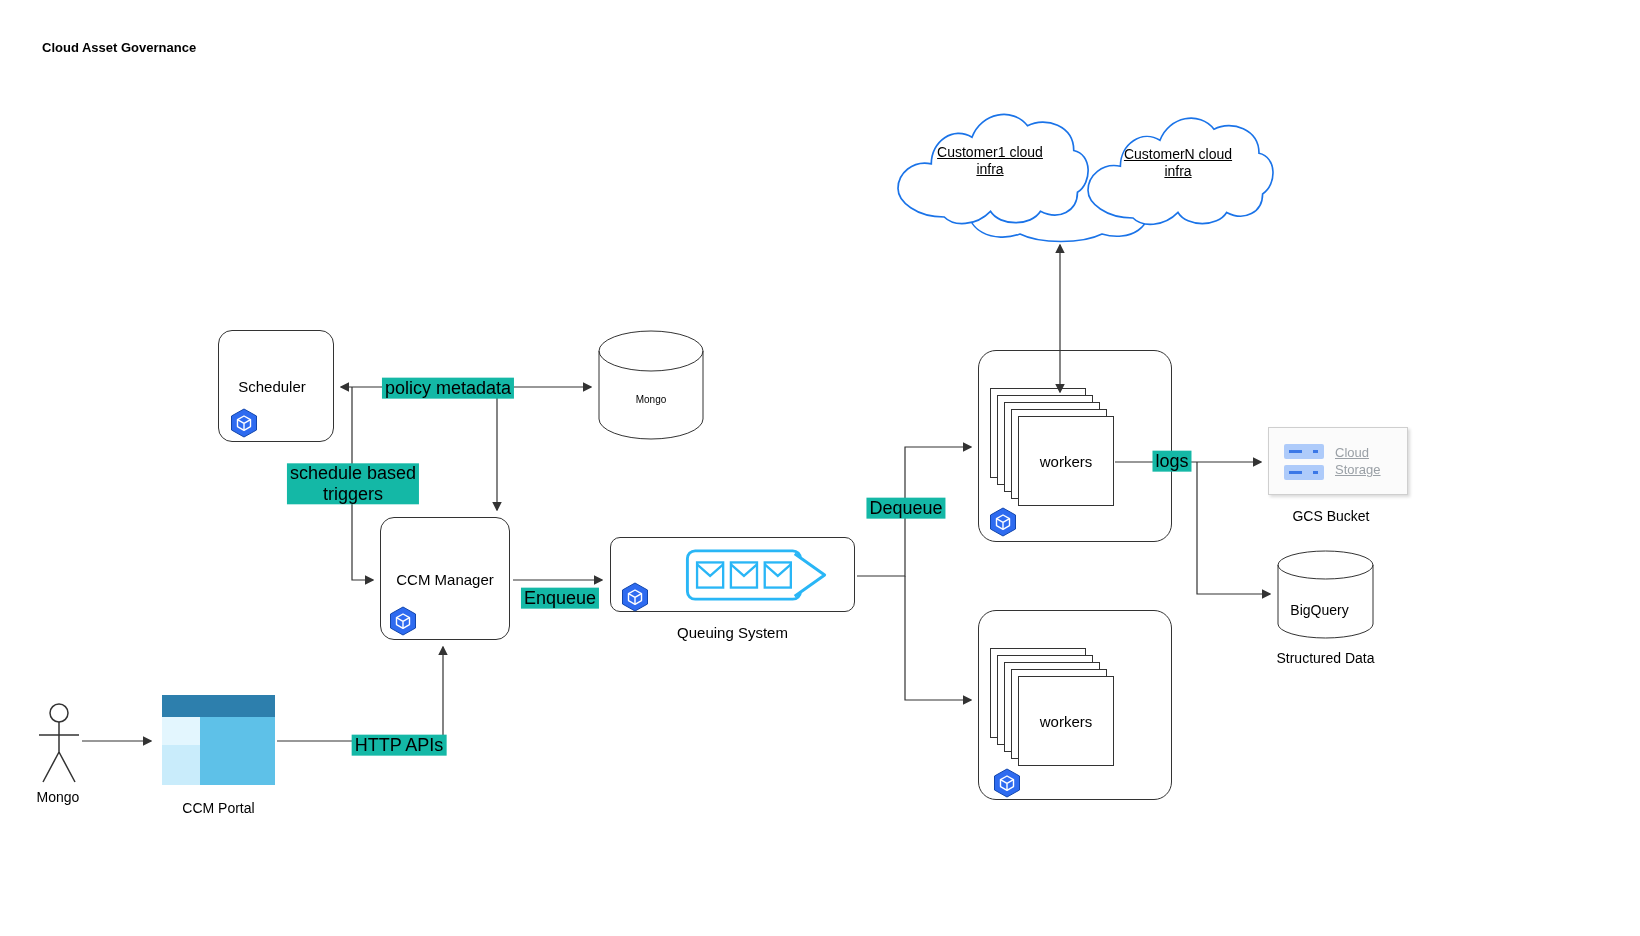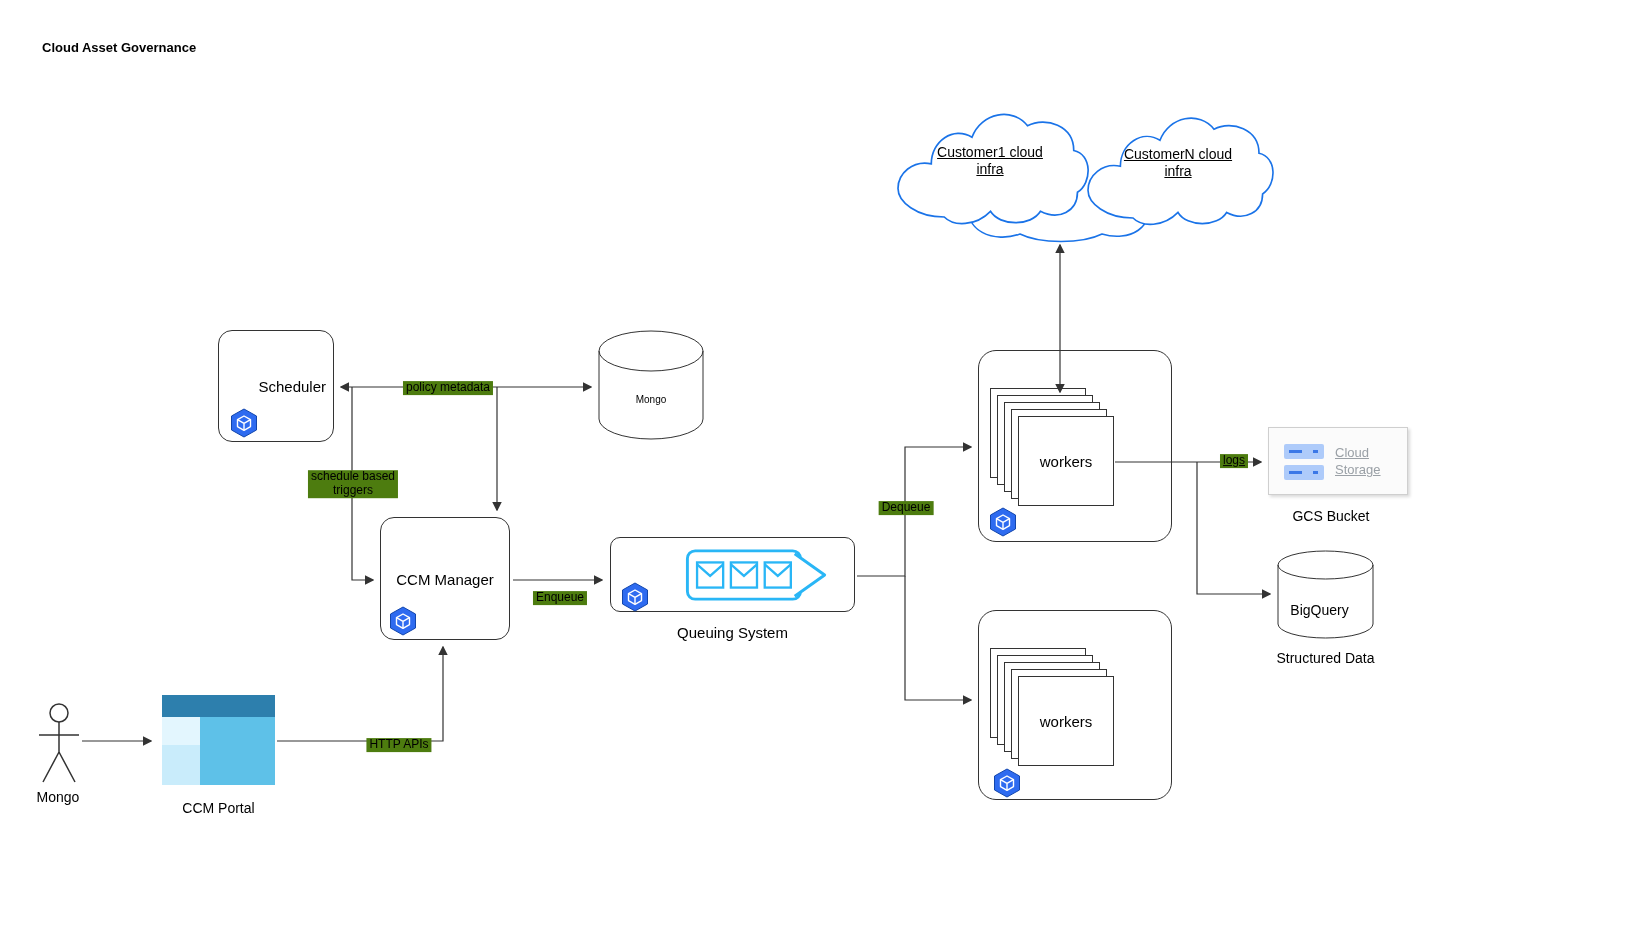--- a/index.html
+++ b/index.html
@@ -4,22 +4,22 @@
 <style>
   * { margin:0; padding:0; box-sizing:border-box; }
   html,body { background:#ffffff; }
   body { font-family:"Liberation Sans", sans-serif; color:#000; }
   .canvas { position:relative; width:1640px; height:936px; background:#fff; overflow:hidden; }
   .abs { position:absolute; }
   .title { position:absolute; left:42px; top:40px; font-size:13px; font-weight:bold; }
   .node-box { position:absolute; border:1px solid #333; border-radius:14px; background:#fff; }
   .node-label { position:absolute; font-size:15px; text-align:center; line-height:1.2; }
   .pre { white-space:pre-line;text-decoration:underline; }
-  .edge-label { position:absolute; transform:translate(-50%,-50%); background:#4d7c0f; padding:0 3px;
-                font-size:12px; text-align:center; line-height:1.15; white-space:pre-line; }
+  .edge-label { position:absolute; transform:translate(-50%,-50%); background:#14b8a6; padding:0 3px;
+                font-size:18px; text-align:center; line-height:1.15; white-space:pre-line; }
   .worker-sheet { position:absolute; width:96px; height:90px; background:#fff; border:1px solid #333; }
   .worker-front { display:flex; align-items:center; justify-content:center; font-size:15px; }
   .gcs-card { position:absolute; left:1268px; top:427px; width:140px; height:68px; background:#fbfbfb;
               border:1px solid #cfcfcf; box-shadow:2px 2px 3px rgba(0,0,0,0.15); }
   .gcs-text { position:absolute; left:66px; top:17px; font-size:13px; color:#9aa0a6; line-height:1.3; }
   svg.overlay { position:absolute; left:0; top:0; pointer-events:none; }
 </style>
 </head>
 <body>
 
@@ -31,21 +31,21 @@
         <polygon points="15,1 27.5,8 27.5,22 15,29 2.5,22 2.5,8" fill="#2e6bf0" stroke="#1246ad" stroke-width="1"></polygon>
         <path d="M15 8 L21.5 11.7 L21.5 18.6 L15 22.3 L8.5 18.6 L8.5 11.7 Z" fill="none" stroke="#fff" stroke-width="1.4" stroke-linejoin="round"></path>
         <path d="M8.5 11.7 L15 15.3 L21.5 11.7 M15 15.3 L15 22.3" fill="none" stroke="#fff" stroke-width="1.4" stroke-linejoin="round"></path>
       </symbol>
     </defs>
   </svg>
 
   <div class="title">Cloud Asset Governance</div>
 
   <div class="node-box" style="left:218px; top:330px; width:116px; height:112px;"></div>
-  <div class="node-label" style="left:218px; top:378px; width:108px;text-align:right;">Scheduler</div>
+  <div class="node-label" style="left:218px; top:378px; width:108px;">Scheduler</div>
   <svg class="abs" style="left:229px; top:408px;" width="30" height="30">
       <use href="#hexcube"></use>
     </svg>
 
   <svg class="abs" style="left:598px; top:330px;" width="106" height="110" viewBox="0 0 106 110">
     <path d="M1 21 A52 20 0 0 1 105 21 L105 89 A52 20 0 0 1 1 89 Z" fill="#fff" stroke="#333"></path>
     <path d="M1 21 A52 20 0 0 0 105 21" fill="none" stroke="#333"></path>
   </svg>
   <div class="node-label" style="left:598px; top:394px; width:106px; font-size:10px;">Mongo</div>
 
@@ -166,15 +166,15 @@
       <path d="M1197 462 L1197 594 L1270 594" marker-end="url(#arr)"></path>
     </g>
   </svg>
 
   <div class="edge-label" style="left:448px; top:388px;">policy metadata</div>
   <div class="edge-label" style="left:353px; top:484px;">schedule based
 triggers</div>
   <div class="edge-label" style="left:560px; top:598px;">Enqueue</div>
   <div class="edge-label" style="left:906px; top:508px;">Dequeue</div>
   <div class="edge-label" style="left:399px; top:745px;">HTTP APIs</div>
-  <div class="edge-label" style="left:1234px; top:461px;text-decoration:underline;">logs</div>
+  <div class="edge-label" style="left:1172px; top:461px;">logs</div>
 
 </div>
 
 </body></html>

